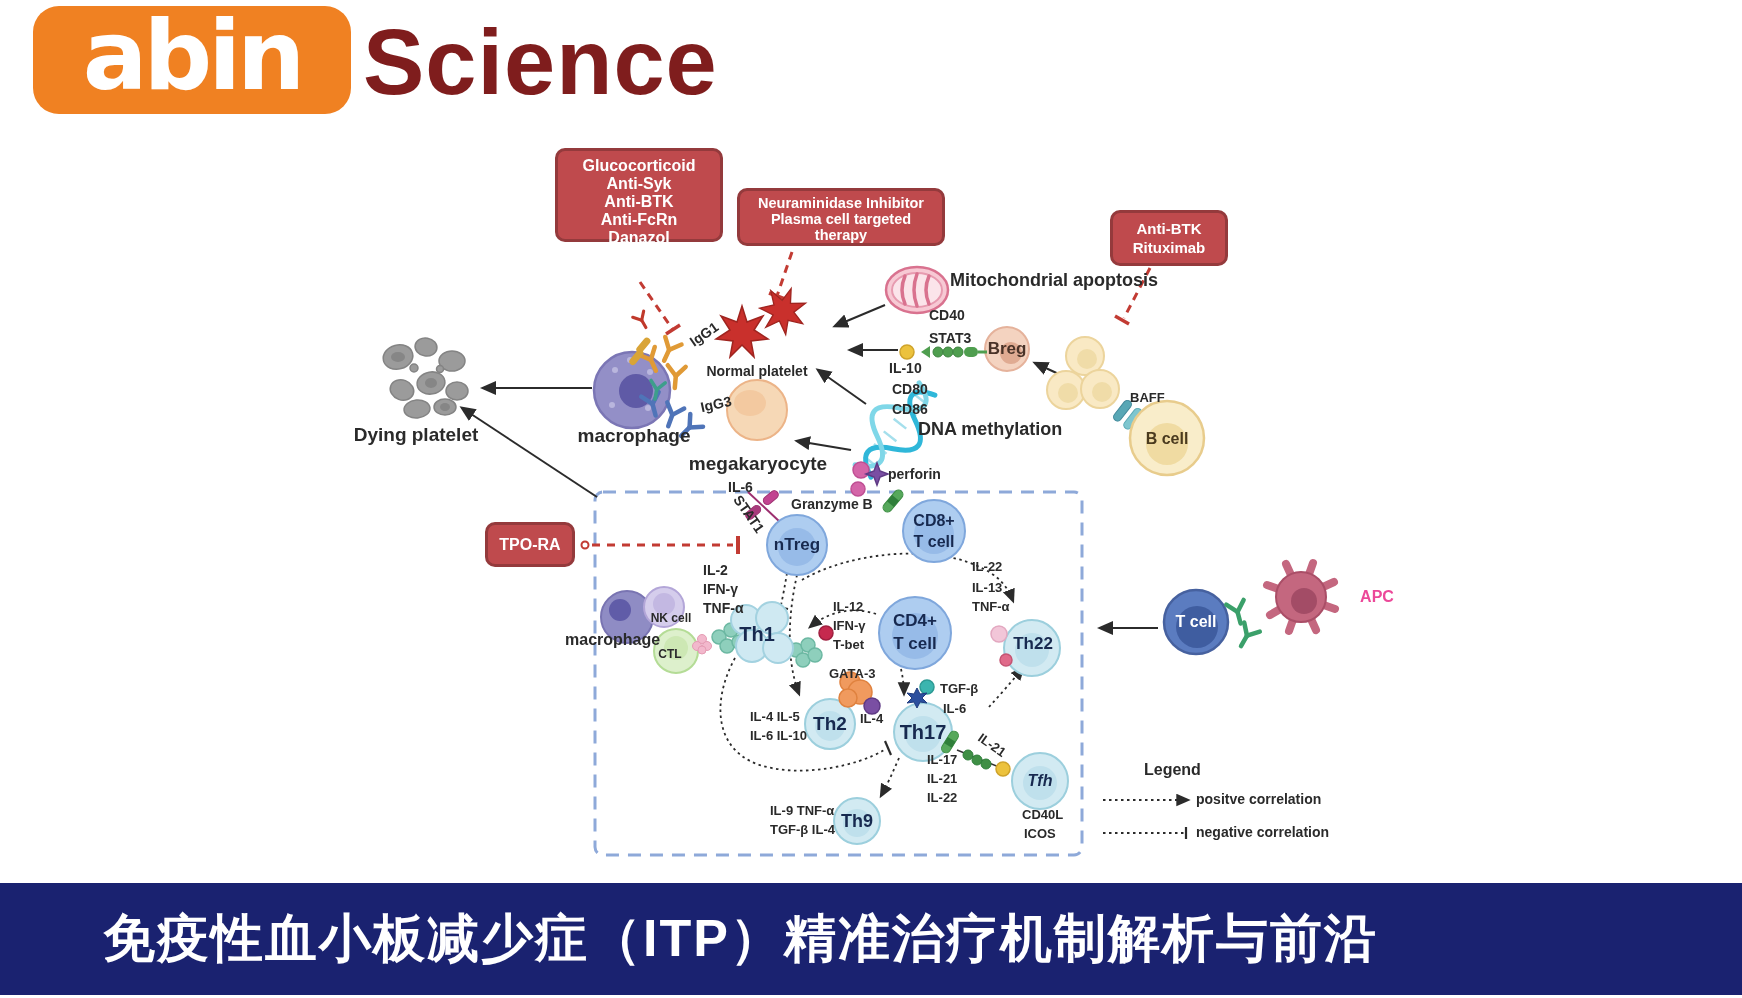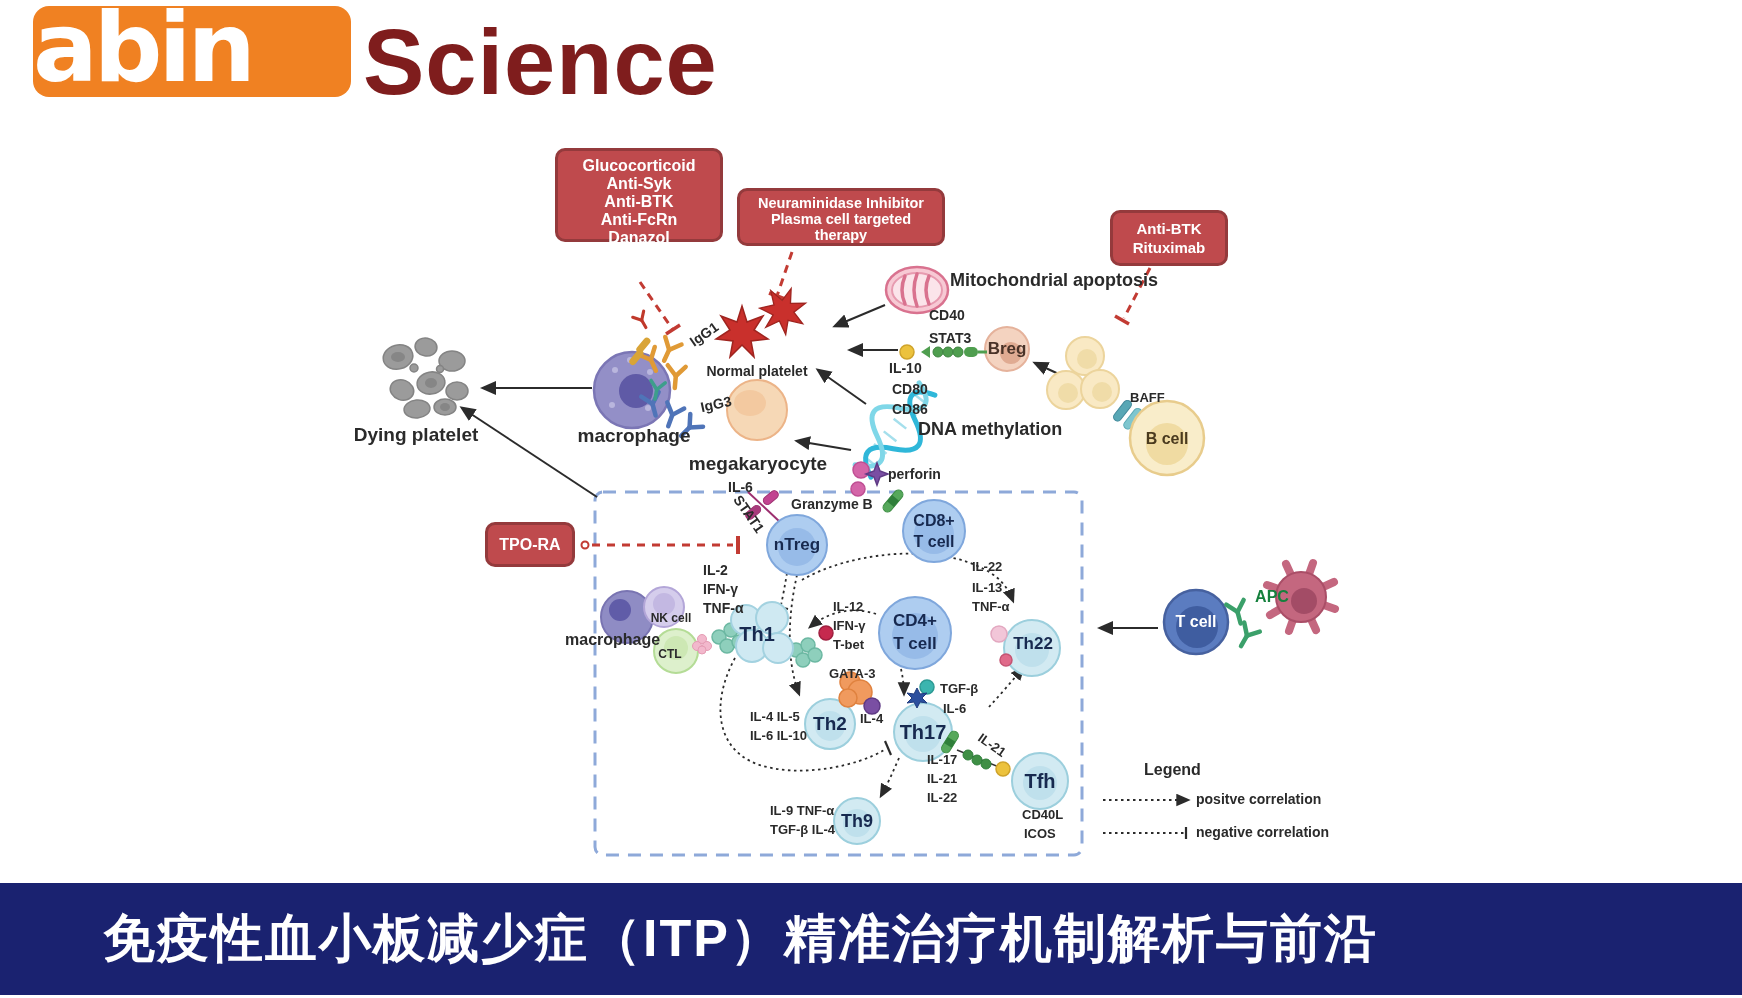--- a/index.html
+++ b/index.html
@@ -1,20 +1,20 @@
 <!DOCTYPE html>
 <html><head>
 <meta charset="utf-8">
 <style>
   html,body{margin:0;padding:0;background:#ffffff;}
   .stage{position:relative;width:1742px;height:998px;background:#ffffff;overflow:hidden;
          font-family:"Liberation Sans",sans-serif;}
   
-  .logo-orange{position:absolute;left:33px;top:6px;width:318px;height:91px;background:#F08122;
-               border-radius:16px;display:flex;align-items:center;justify-content:flex-start;}
+  .logo-orange{position:absolute;left:33px;top:6px;width:318px;height:108px;background:#F08122;
+               border-radius:26px;display:flex;align-items:center;justify-content:center;}
   .logo-orange span{color:#ffffff;font-size:96px;font-weight:bold;letter-spacing:-4px;
                     font-family:"DejaVu Sans",sans-serif;transform:translateY(-4px);}
   .logo-science{position:absolute;left:363px;top:10px;color:#7f1d1d;font-size:92px;font-weight:bold;
                 font-family:"Liberation Sans",sans-serif;letter-spacing:1px;}
   
   .tbox{position:absolute;background:#BF4A4D;border:3px solid #943A3C;border-radius:10px;
         color:#ffffff;font-weight:bold;display:flex;flex-direction:column;align-items:center;
         justify-content:space-evenly;text-align:center;box-sizing:border-box;z-index:3;}
   
   .lb{position:absolute;font-weight:bold;color:#2a2a2a;white-space:nowrap;z-index:3;}
@@ -412,28 +412,28 @@
   <div class="lb ct cell-name" style="left:830px;top:724px;font-size:19px;">Th2</div>
   <div class="lb" style="left:750px;top:709px;font-size:13px;">IL-4 IL-5</div>
   <div class="lb" style="left:750px;top:728px;font-size:13px;">IL-6 IL-10</div>
   <div class="lb" style="left:940px;top:681px;font-size:13px;">TGF-β</div>
   <div class="lb" style="left:943px;top:701px;font-size:13px;">IL-6</div>
   <div class="lb ct cell-name" style="left:923px;top:732px;font-size:20px;">Th17</div>
   <div class="lb" style="left:927px;top:752px;font-size:13px;">IL-17</div>
   <div class="lb" style="left:927px;top:771px;font-size:13px;">IL-21</div>
   <div class="lb" style="left:927px;top:790px;font-size:13px;">IL-22</div>
   <div class="lb" style="left:992px;top:745px;font-size:13px;transform:translate(-50%,-50%) rotate(35deg);">IL-21</div>
-  <div class="lb ct cell-name" style="left:1040px;top:781px;font-size:20px;">Tfh</div>
+  <div class="lb ct cell-name" style="left:1040px;top:781px;font-size:16px;font-style:italic;">Tfh</div>
   <div class="lb" style="left:1022px;top:807px;font-size:13px;">CD40L</div>
   <div class="lb" style="left:1024px;top:826px;font-size:13px;">ICOS</div>
   <div class="lb ct cell-name" style="left:857px;top:821px;font-size:18px;">Th9</div>
   <div class="lb" style="left:770px;top:803px;font-size:13px;">IL-9 TNF-α</div>
   <div class="lb" style="left:770px;top:822px;font-size:13px;">TGF-β IL-4</div>
   <div class="lb ct" style="left:1196px;top:622px;font-size:16px;color:#ffffff;">T cell</div>
-  <div class="lb ct" style="left:1272px;top:597px;font-size:16px;color:#15803d;">APC</div>
+  <div class="lb ct" style="left:1377px;top:597px;font-size:16px;color:#ec4899;">APC</div>
 
   <div class="lb" style="left:1144px;top:761px;font-size:16px;">Legend</div>
   <div class="lb" style="left:1196px;top:791px;font-size:14px;">positve correlation</div>
   <div class="lb" style="left:1196px;top:824px;font-size:14px;">negative correlation</div>
 
   <div class="banner">
     <span>免疫性血小板减少症（ITP）精准治疗机制解析与前沿</span>
   </div>
 </div>
 

